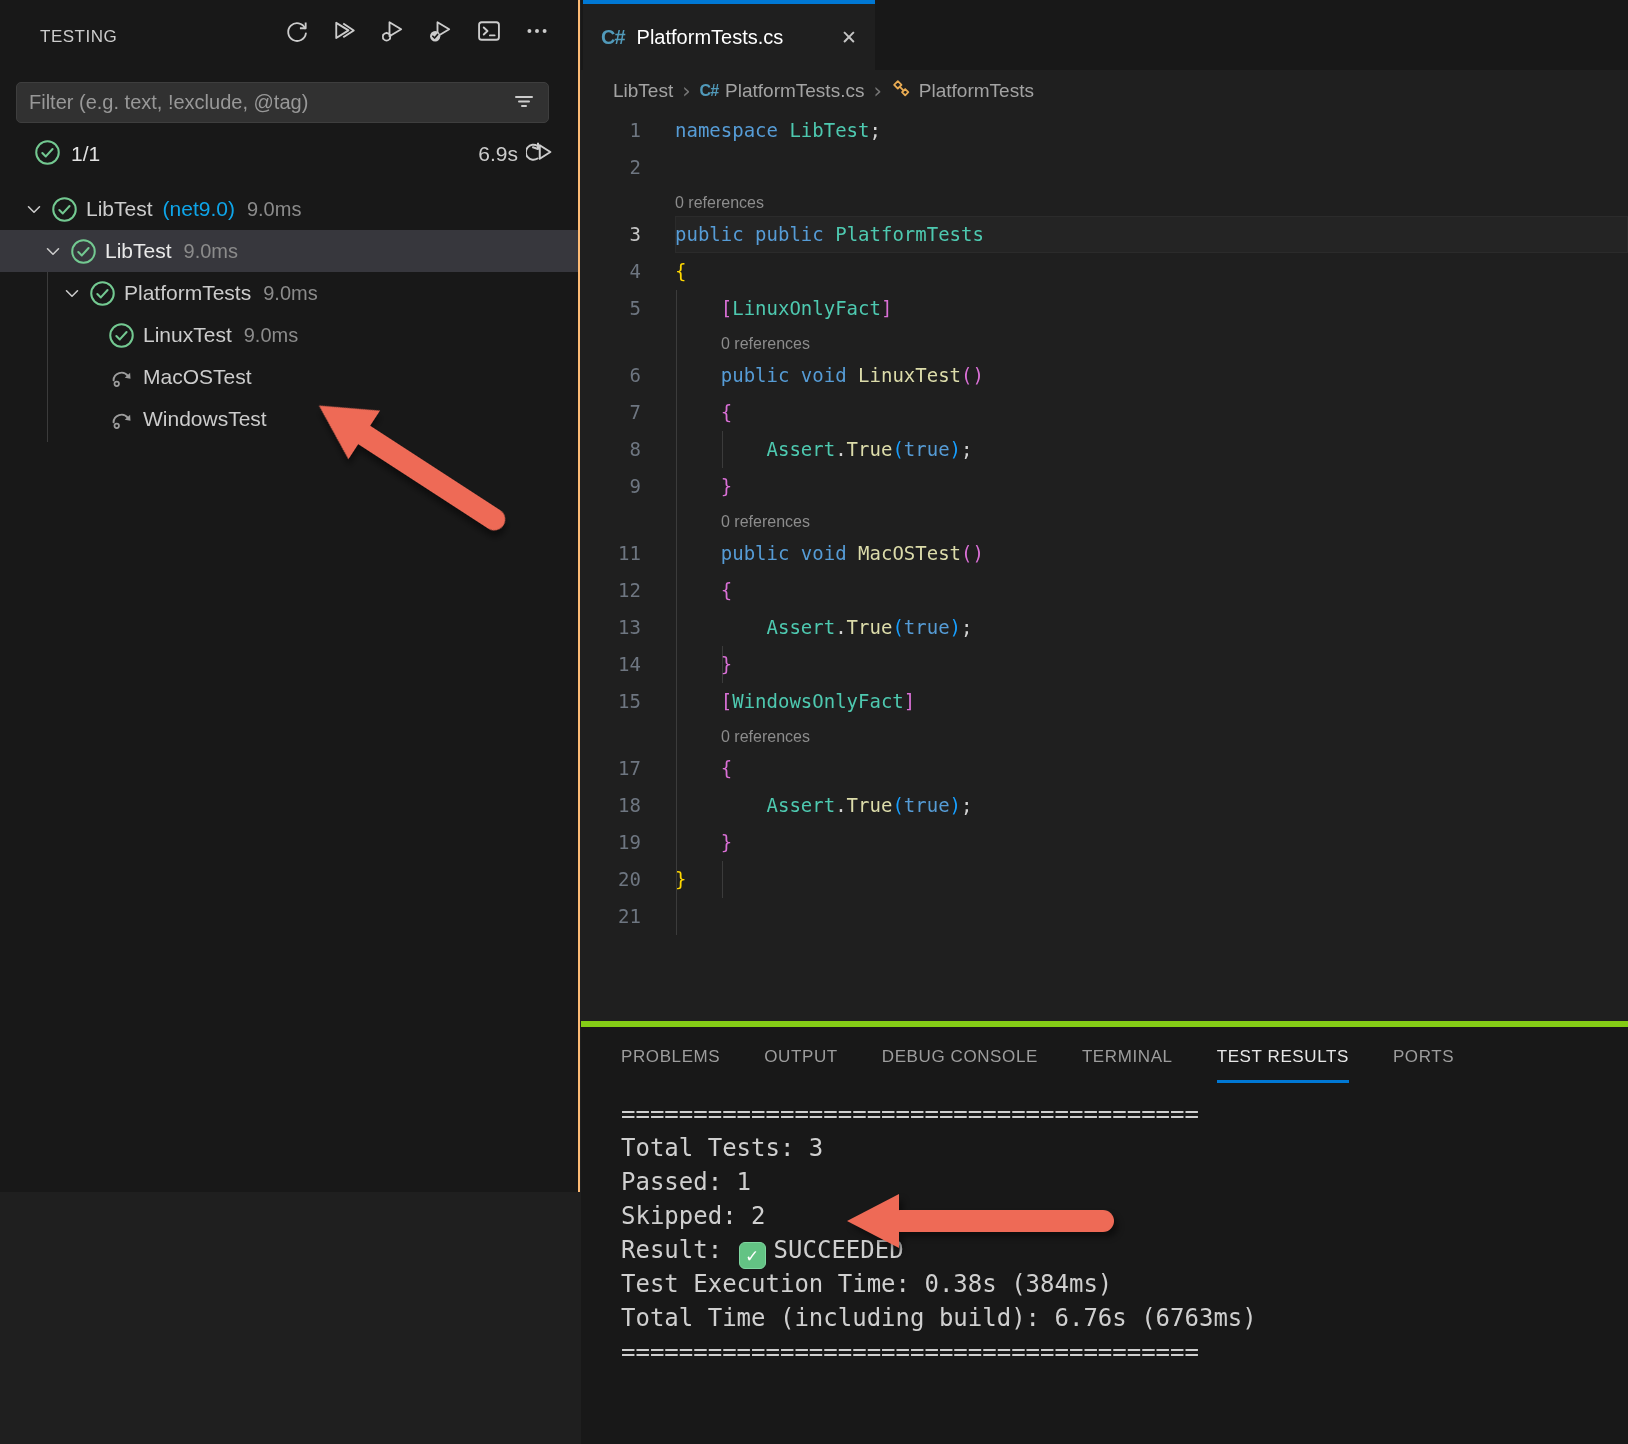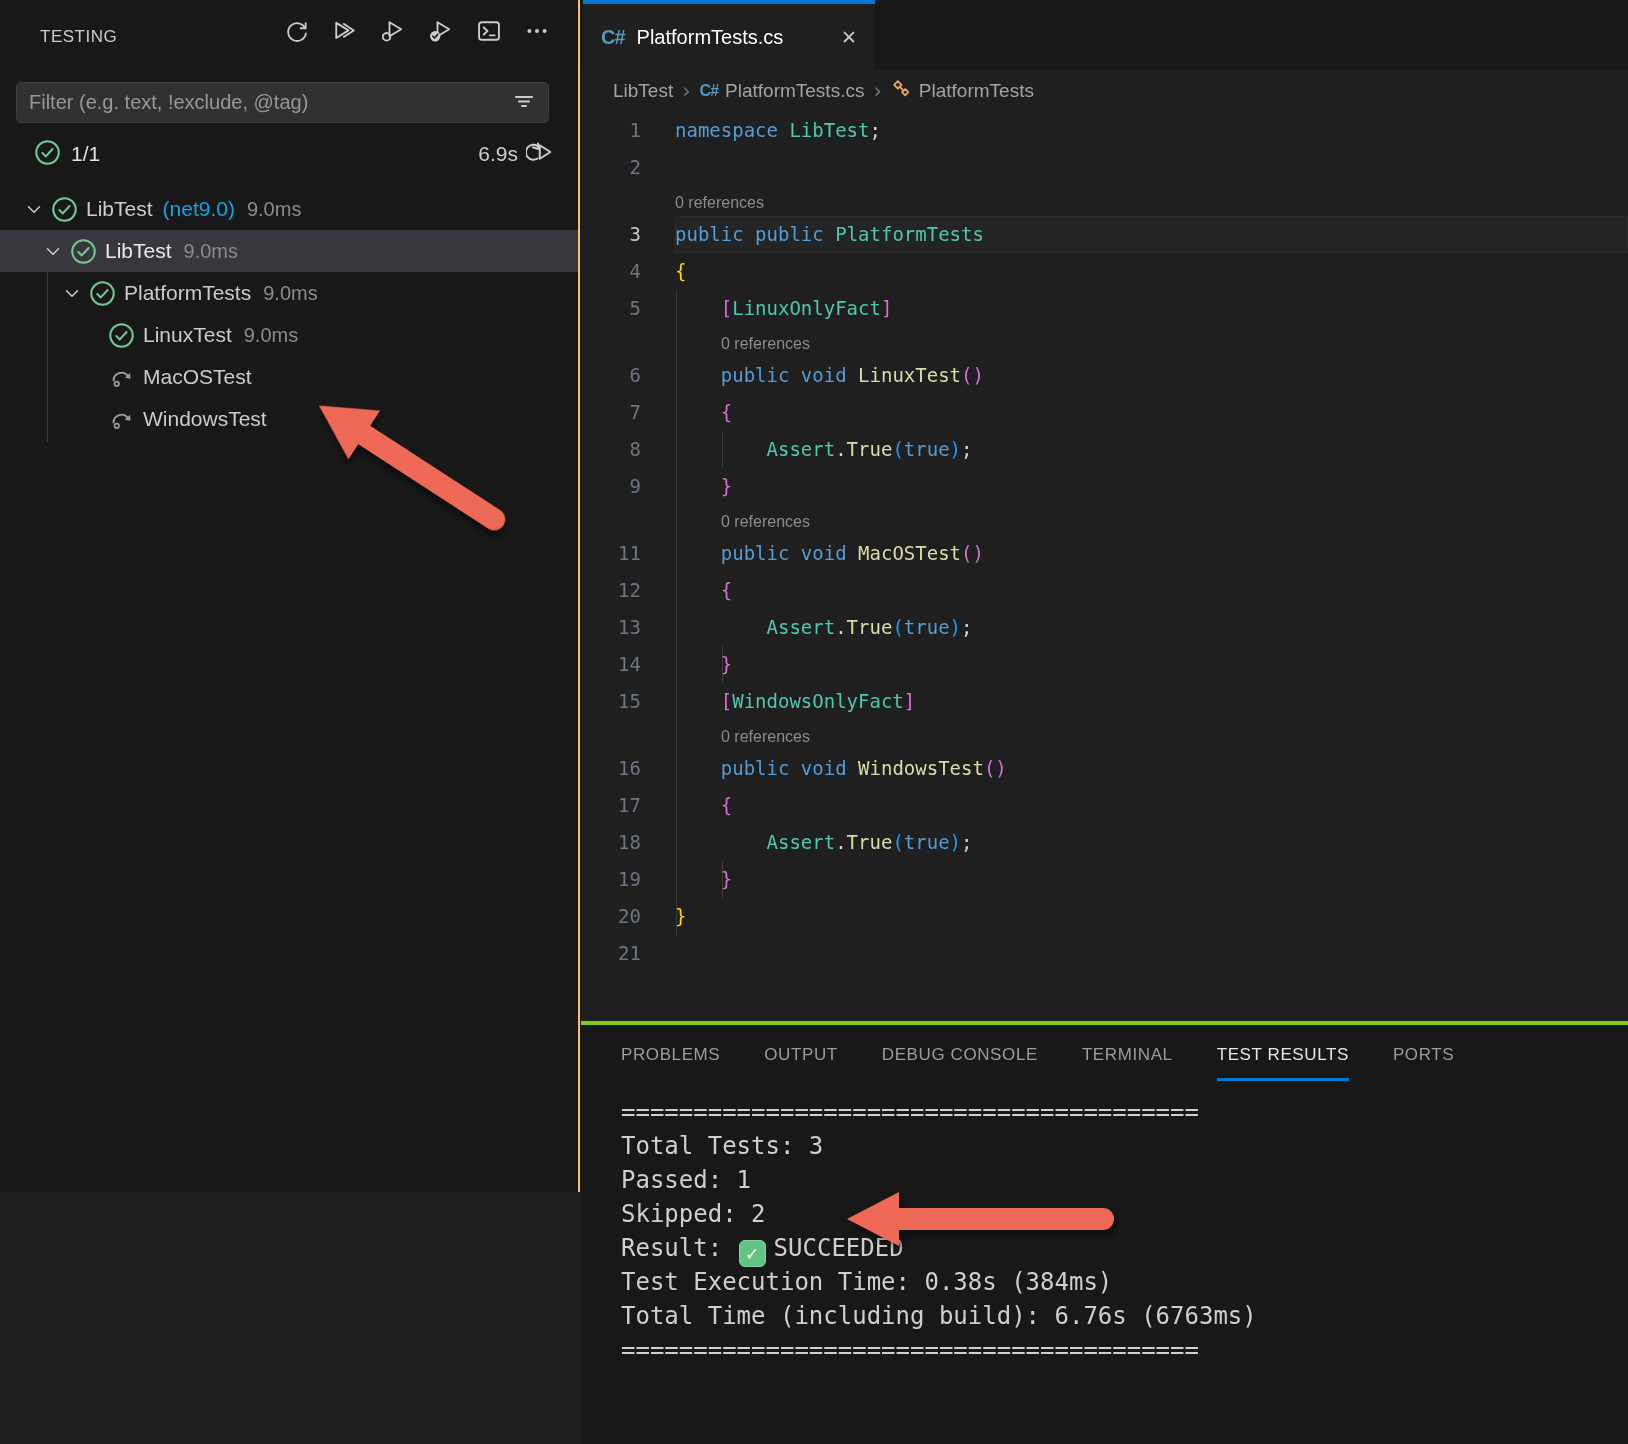--- a/index.html
+++ b/index.html
@@ -70,21 +70,21 @@
   .lens-text { display:inline-block; font-family:"Liberation Sans",sans-serif; font-size:16px; color:#8c8c8c; }
   .tk-kw { color:#569CD6; } .tk-ty { color:#4EC9B0; } .tk-fn { color:#DCDCAA; }
   .tk-pl { color:#D4D4D4; } .tk-b1 { color:#FFD700; } .tk-b2 { color:#DA70D6; } .tk-b3 { color:#179FFF; }
   .guide { position:absolute; width:1px; background:#3b3b3b; }
   .guide-a { left:95px; top:178px; height:645px; }
   .gb1 { left:141px; top:319px; height:37px; } .gb2 { left:141px; top:534px; height:37px; }
   .gb3 { left:141px; top:749px; height:37px; }
 
   
   .panel { position:absolute; left:581px; top:1021px; width:1047px; height:423px;
-           background:#181818; border-top:4px solid #84cc16; }
+           background:#181818; border-top:6px solid #84cc16; }
   .panel-tabs { display:flex; gap:44px; padding:20px 0 0 40px; }
   .panel-tab { font-size:17px; letter-spacing:.6px; color:#9d9d9d; padding-bottom:13px; cursor:pointer; }
   .panel-tab.active { color:#e7e7e7; border-bottom:3px solid #0078d4; }
   .panel-out { padding:14px 0 0 40px; font-family:"DejaVu Sans Mono",monospace;
                font-size:24px; color:#cfcfcf; }
   .panel-out .pline { height:34px; line-height:34px; white-space:pre; }
   .succ-badge { display:inline-flex; width:27px; height:27px; background:#63C384; border-radius:6px;
                 color:#ffffff; font-size:19px; font-weight:700; align-items:center; justify-content:center;
                 vertical-align:-4px; margin:0 8px 0 2px; border:1px solid #7fd6a0; }
 
@@ -384,24 +384,20 @@
     <span class="row-body"><span class="tk-pl">    </span><span class="tk-b2">}</span></span>
   </div>
           <div class="code-row">
     <span class="ln">15</span>
     <span class="row-body"><span class="tk-pl">    </span><span class="tk-b2">[</span><span class="tk-ty">WindowsOnlyFact</span><span class="tk-b2">]</span></span>
   </div>
           <div class="lens-row">
     <span class="lens-text" style="margin-left: 46px;">0 references</span>
   </div>
           <div class="code-row">
-    <span class="ln">16</span>
-    <span class="row-body"><span class="tk-pl">    </span><span class="tk-kw">public</span><span class="tk-pl"> </span><span class="tk-kw">void</span><span class="tk-pl"> </span><span class="tk-fn">WindowsTest</span><span class="tk-b2">()</span></span>
-  </div>
-          <div class="code-row">
     <span class="ln">17</span>
     <span class="row-body"><span class="tk-pl">    </span><span class="tk-b2">{</span></span>
   </div>
           <div class="code-row">
     <span class="ln">18</span>
     <span class="row-body"><span class="tk-pl">        </span><span class="tk-ty">Assert</span><span class="tk-pl">.</span><span class="tk-fn">True</span><span class="tk-b3">(</span><span class="tk-kw">true</span><span class="tk-b3">)</span><span class="tk-pl">;</span></span>
   </div>
           <div class="code-row">
     <span class="ln">19</span>
     <span class="row-body"><span class="tk-pl">    </span><span class="tk-b2">}</span></span>

